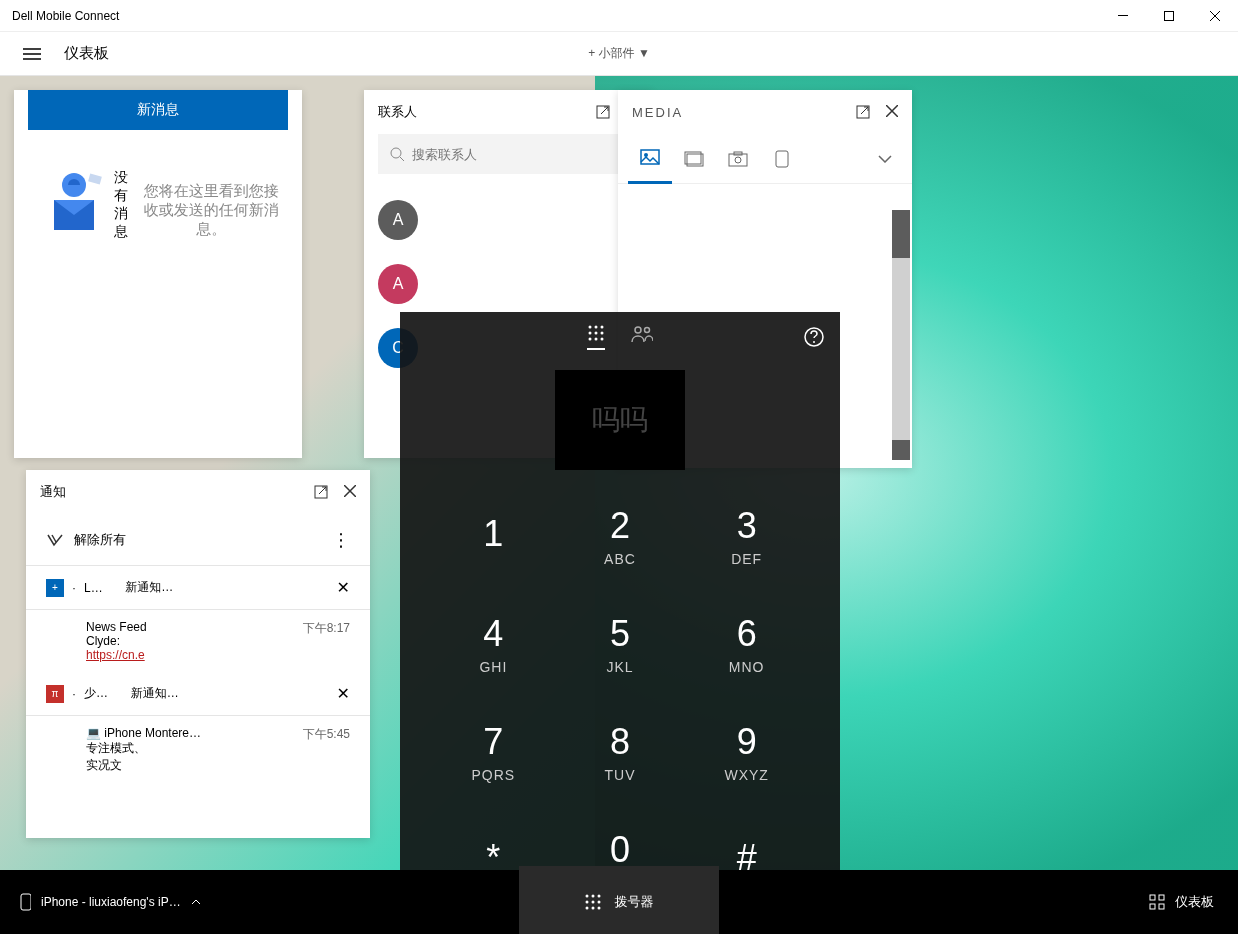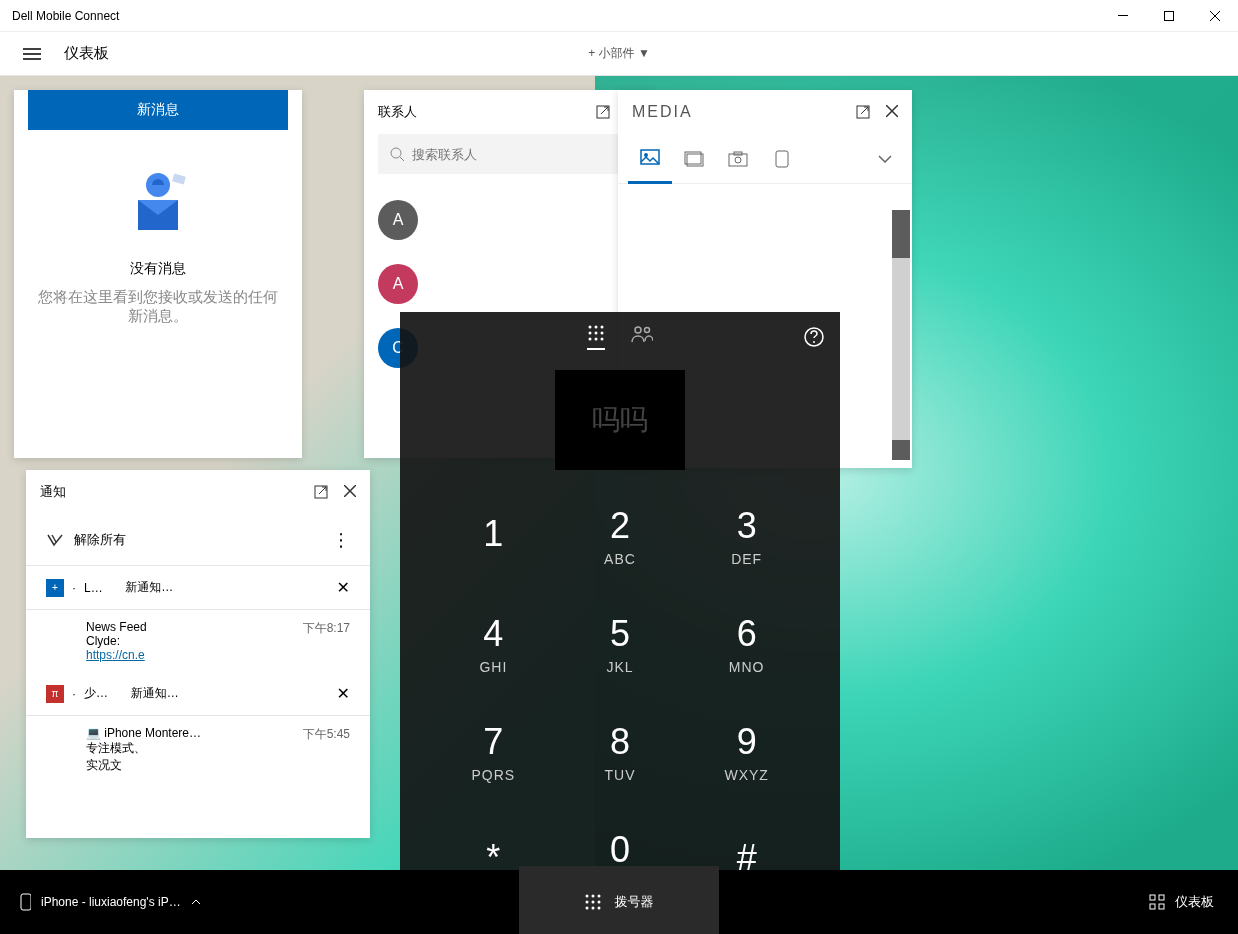--- a/index.html
+++ b/index.html
@@ -13,51 +13,51 @@
 .header-center { position: absolute; left: 50%; transform: translateX(-50%); font-size: 12px; color: #555; cursor: pointer; }
 .dashboard { position: absolute; top: 76px; left: 0; right: 0; bottom: 64px; background: linear-gradient(135deg, #d8d4c8 0%, #d8d4c8 30%, #3dd6b8 60%, #2bc4a6 100%); }
 .wave-bg { position: absolute; inset: 0; overflow: hidden; }
 .wave { position: absolute; right: -100px; top: 0; width: 60%; height: 100%; background: radial-gradient(ellipse at 30% 50%, rgba(255,255,255,0.7) 0%, #3dd6b8 40%, #1ba888 80%); opacity: 0.9; }
 .card { position: absolute; background: #fff; box-shadow: 0 2px 8px rgba(0,0,0,0.15); }
 .card-header { height: 44px; display: flex; align-items: center; justify-content: space-between; padding: 0 14px; font-size: 13px; }
 .card-header-icons { display: flex; gap: 16px; }
 .card-header-icons span { cursor: pointer; color: #333; }
 .messages-card { left: 14px; top: 14px; width: 288px; height: 368px; }
 .new-msg-btn { margin: 0 14px; width: calc(100% - 28px); height: 40px; background: #0067b8; color: #fff; border: none; font-size: 14px; cursor: pointer; }
-.empty-msg { display: flex; flex-direction: column; align-items: center; padding: 30px 20px; }
+.empty-msg { display: flex; flex-direction: row; align-items: center; padding: 30px 20px; }
 .empty-illustration { width: 80px; height: 80px; position: relative; margin-bottom: 20px; }
 .empty-title { font-size: 14px; margin-bottom: 10px; }
 .empty-desc { font-size: 15px; color: #888; text-align: center; }
 .contacts-card { left: 324px; top: 14px; width: 288px; height: 368px; margin-left: 40px; }
 .search-box { margin: 0 14px 14px; height: 40px; background: #f3f3f3; display: flex; align-items: center; padding: 0 12px; }
 .search-box input { border: none; background: transparent; outline: none; font-size: 13px; margin-left: 8px; flex: 1; }
 .contact-item { display: flex; align-items: center; padding: 12px 14px; gap: 14px; }
 .avatar { width: 40px; height: 40px; border-radius: 50%; display: flex; align-items: center; justify-content: center; color: #fff; font-size: 16px; }
 .avatar-grey { background: #5c5c5c; }
 .avatar-red { background: #c43a5f; }
 .avatar-blue { background: #0067b8; }
 .media-card { left: 618px; top: 14px; width: 294px; height: 378px; }
-.media-header { letter-spacing: 2px; font-size: 16px; color: #555; }
+.media-header { letter-spacing: 2px; font-size: 13px; color: #555; }
 .media-tabs { height: 50px; display: flex; align-items: center; padding: 0 10px; border-bottom: 1px solid #eee; position: relative; }
 .media-tab { width: 44px; height: 50px; display: flex; align-items: center; justify-content: center; cursor: pointer; color: #666; }
 .media-tab.active { color: #0067b8; border-bottom: 3px solid #0067b8; }
 .media-chevron { margin-left: auto; margin-right: 10px; color: #666; cursor: pointer; }
 .media-scroll { position: absolute; right: 2px; top: 120px; width: 18px; bottom: 8px; background: #d0d0d0; }
 .media-thumb { position: absolute; left: 0; right: 0; top: 0; height: 48px; background: #5c5c5c; }
 .media-thumb2 { position: absolute; left: 0; right: 0; bottom: 0; height: 20px; background: #5c5c5c; }
 .notifications-card { left: 26px; top: 394px; width: 344px; height: 368px; }
 .dismiss-row { height: 52px; display: flex; align-items: center; justify-content: space-between; padding: 0 20px; border-bottom: 1px solid #e5e5e5; }
 .dismiss-label { font-size: 13px; display: flex; align-items: center; gap: 10px; }
 .more-dots { cursor: pointer; font-size: 18px; }
 .notif-item { border-bottom: 1px solid #e5e5e5; padding: 12px 20px; }
 .notif-head { display: flex; align-items: center; gap: 8px; font-size: 12px; }
 .notif-head .close { margin-left: auto; cursor: pointer; font-size: 16px; }
 .notif-body { padding: 10px 20px 10px 60px; font-size: 12px; }
 .notif-time { float: right; color: #666; }
-.notif-link { color: #0369a1; text-decoration: underline; }
+.notif-link { color: #b91c1c; text-decoration: underline; }
 .app-badge { width: 18px; height: 18px; display: inline-flex; align-items: center; justify-content: center; font-size: 10px; color: #fff; }
 .badge-blue { background: #0067b8; }
 .badge-red { background: #c4302b; }
 .dialer-panel { position: absolute; left: 400px; top: 236px; width: 440px; height: 634px; background: rgba(20,20,20,0.92); }
 .dialer-tabs { height: 50px; display: flex; align-items: center; justify-content: center; gap: 26px; position: relative; }
 .dialer-tab { color: #aaa; cursor: pointer; padding-bottom: 6px; }
 .dialer-tab.active { color: #fff; border-bottom: 2px solid #fff; }
 .dialer-help { position: absolute; right: 16px; color: #fff; cursor: pointer; }
 .dialer-display { height: 120px; position: relative; }
 .dialer-placeholder { position: absolute; left: 50%; top: 8px; transform: translateX(-50%); width: 130px; height: 100px; background: #000; display: flex; align-items: center; justify-content: center; color: #444; font-size: 28px; }

